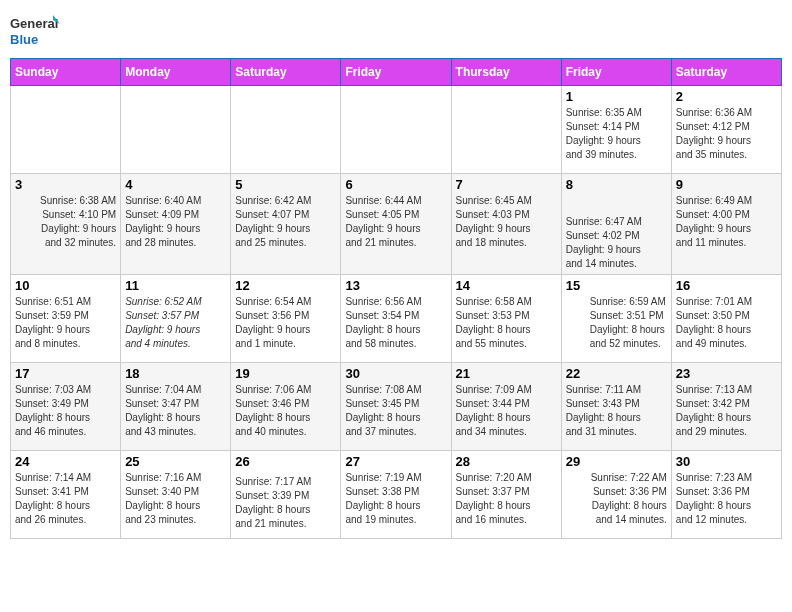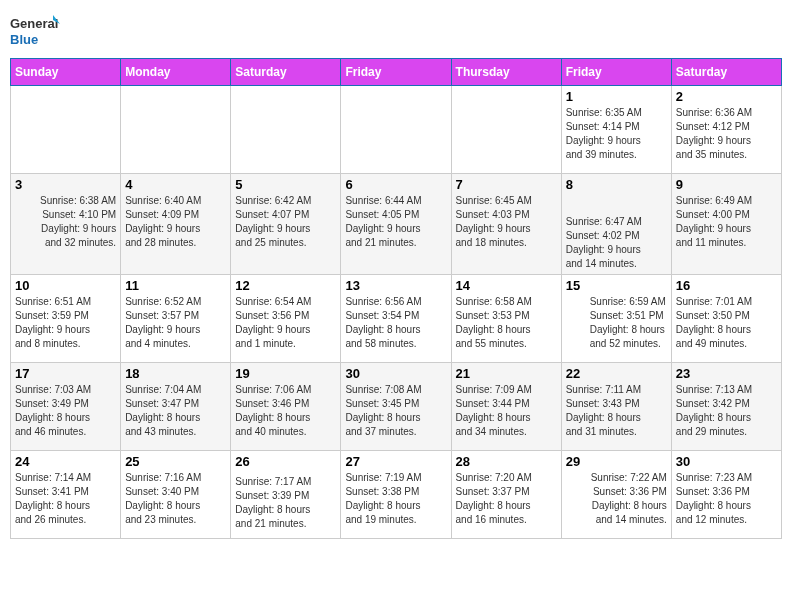--- a/index.html
+++ b/index.html
@@ -170,21 +170,21 @@
       <tr>
         <td>
           <div class="day-number">10</div>
           <div class="day-info" style="white-space: pre-line;">Sunrise: 6:51 AM
 Sunset: 3:59 PM
 Daylight: 9 hours
 and 8 minutes.</div>
         </td>
         <td>
           <div class="day-number">11</div>
-          <div class="day-info" style="white-space: pre-line;">Sunrise: 6:52 AM
+          <div class="day-info" style="white-space: pre-line; font-style: italic;">Sunrise: 6:52 AM
 Sunset: 3:57 PM
 Daylight: 9 hours
 and 4 minutes.</div>
         </td>
         <td>
           <div class="day-number">12</div>
           <div class="day-info" style="white-space: pre-line;">Sunrise: 6:54 AM
 Sunset: 3:56 PM
 Daylight: 9 hours
 and 1 minute.</div>

